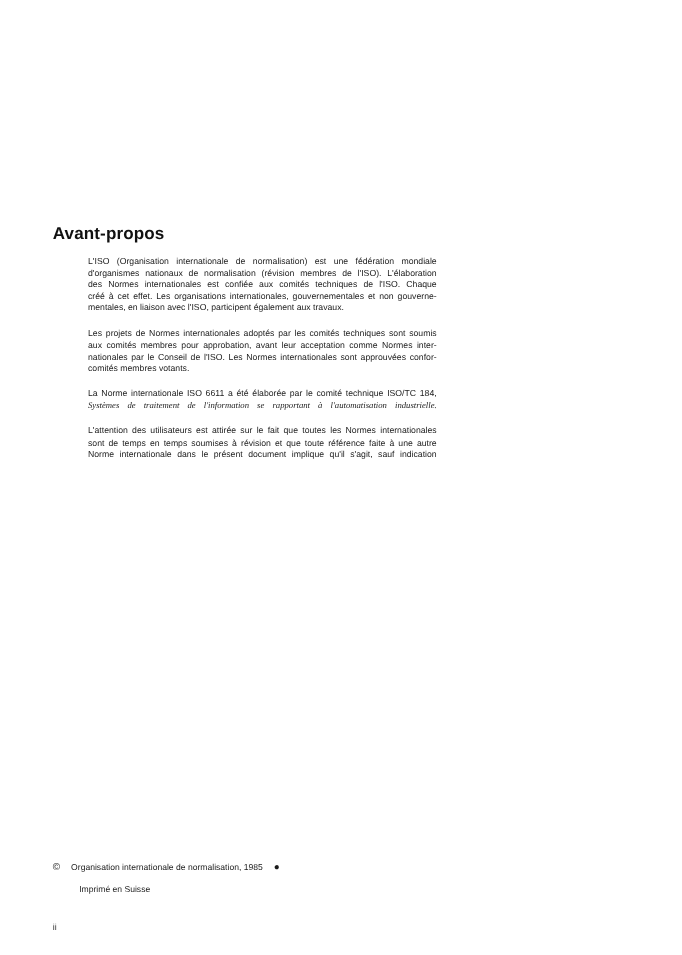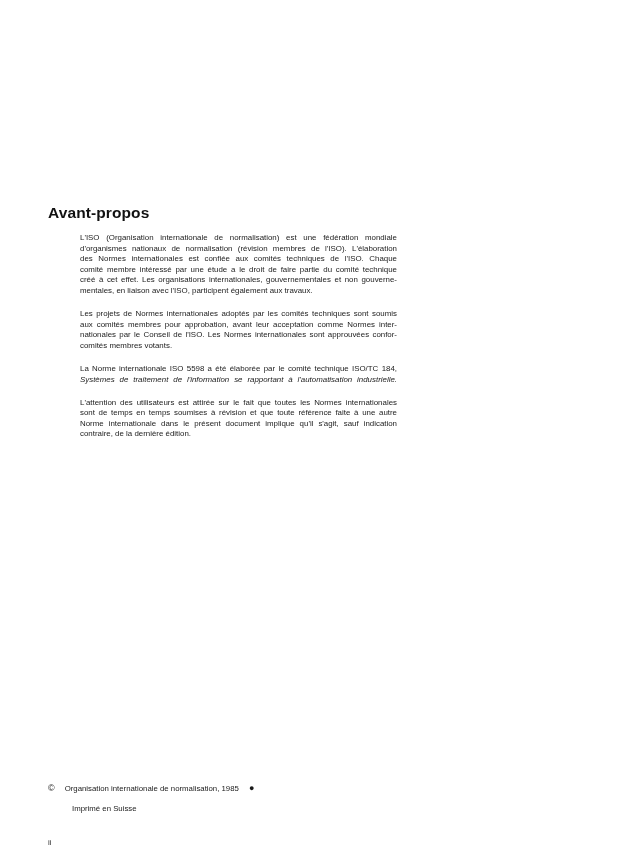--- a/index.html
+++ b/index.html
@@ -43,20 +43,21 @@
       display: block;
       text-align: justify;
       text-align-last: justify;
       white-space: nowrap;
     }
     .para .line.last {
       text-align-last: left;
     }
     .italic {
       font-style: italic;
+      font-family: Liberation Serif, serif;
     }
     .footer-copyright {
       position: absolute;
       left: 48px;
       top: 783px;
       font-size: 7.8px;
       display: flex;
       align-items: center;
       color: #1a1a1a;
     }
@@ -91,42 +92,40 @@
 </head>
 <body>
 
 <h1 class="page-title">Avant-propos</h1>
 
 <div class="body-block">
   <p class="para">
     <span class="line">L'ISO (Organisation internationale de normalisation) est une fédération mondiale</span>
     <span class="line">d'organismes nationaux de normalisation (révision membres de l'ISO). L'élaboration</span>
     <span class="line">des Normes internationales est confiée aux comités techniques de l'ISO. Chaque</span>
-    <span class="line">comité membre intéressé par une étude a le droit de faire partie du comité technique</span>
     <span class="line">créé à cet effet. Les organisations internationales, gouvernementales et non gouverne-</span>
     <span class="line last">mentales, en liaison avec l'ISO, participent également aux travaux.</span>
   </p>
 
   <p class="para">
     <span class="line">Les projets de Normes internationales adoptés par les comités techniques sont soumis</span>
     <span class="line">aux comités membres pour approbation, avant leur acceptation comme Normes inter-</span>
     <span class="line">nationales par le Conseil de l'ISO. Les Normes internationales sont approuvées confor-</span>
     <span class="line last">comités membres votants.</span>
   </p>
 
   <p class="para">
-    <span class="line">La Norme internationale ISO 5598 a été élaborée par le comité technique ISO/TC 184,</span>
+    <span class="line">La Norme internationale ISO 6611 a été élaborée par le comité technique ISO/TC 184,</span>
     <span class="line italic">Systèmes de traitement de l'information se rapportant à l'automatisation industrielle.</span>
   </p>
 
   <p class="para">
     <span class="line">L'attention des utilisateurs est attirée sur le fait que toutes les Normes internationales</span>
     <span class="line">sont de temps en temps soumises à révision et que toute référence faite à une autre</span>
     <span class="line">Norme internationale dans le présent document implique qu'il s'agit, sauf indication</span>
-    <span class="line last">contraire, de la dernière édition.</span>
   </p>
 </div>
 
 <div class="footer-copyright">
   <span class="copy-sym">©</span>
   <span class="org">Organisation internationale de normalisation, 1985</span>
   <span class="bullet">●</span>
 </div>
 
 <div class="printed">Imprimé en Suisse</div>

